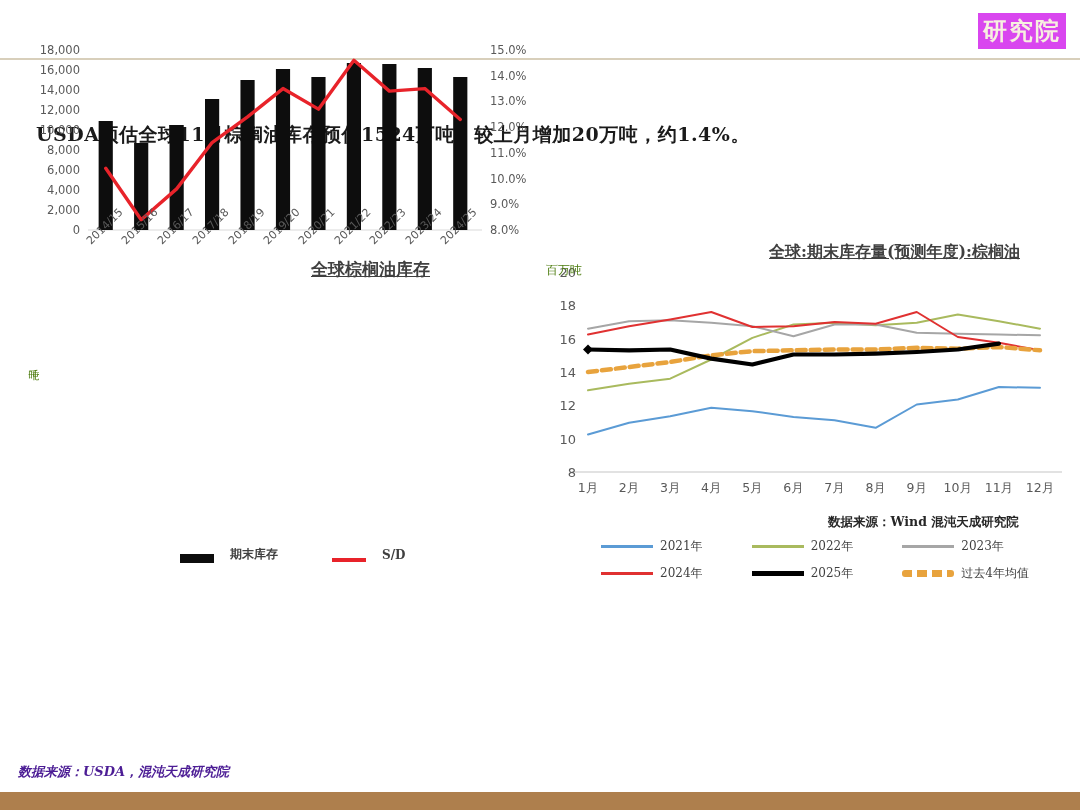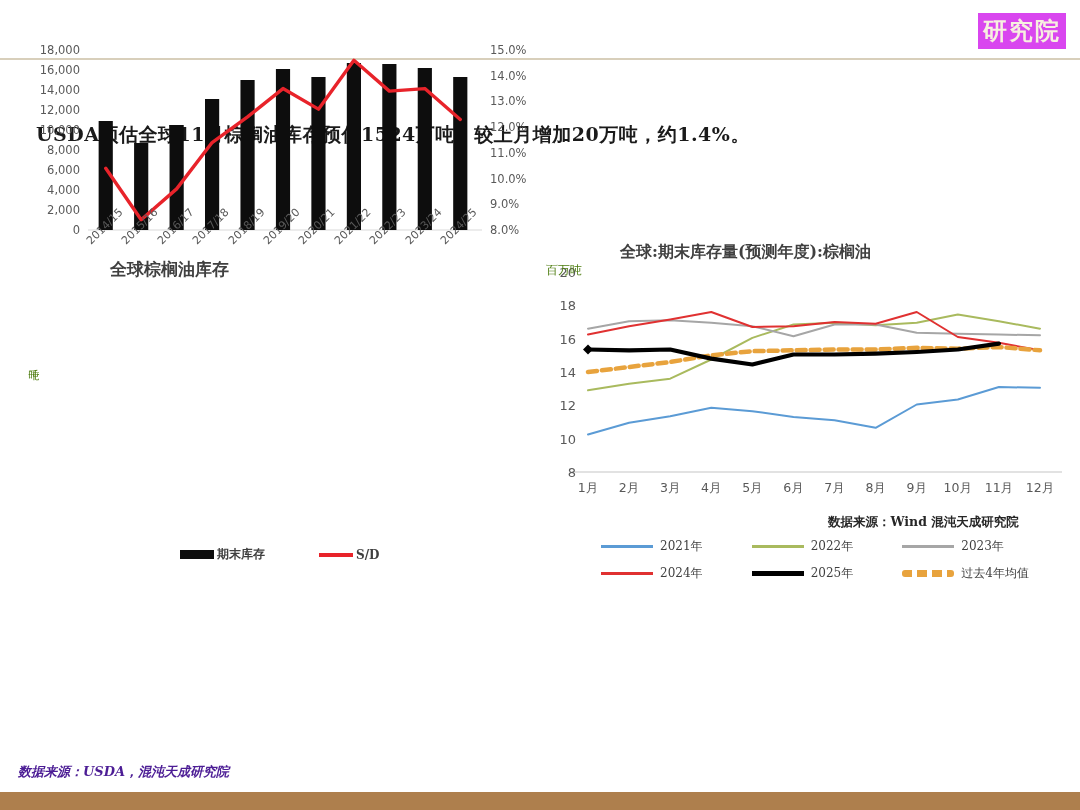--- a/index.html
+++ b/index.html
@@ -44,38 +44,39 @@
   #headline{
     position:absolute;left:36px;top:122px;
     font-size:19px;color:#1a1a1a;font-weight:bold;
     font-family:"DejaVu Serif","Liberation Serif",serif;
     letter-spacing:.5px;
   }
 
   
   .chart{position:absolute;}
   .ctitle{
-    position:absolute;text-align:left;
+    position:absolute;text-align:right;
     font-weight:bold;color:#404040;
     font-family:"DejaVu Serif","Liberation Serif",serif;
+    text-decoration:underline;
   }
   .axlabel{
     position:absolute;font-size:11px;color:#4d7c0f;
     font-family:Liberation Serif, serif;
     white-space:nowrap;
   }
   .xtick-rot{
     position:absolute;font-size:11px;color:#595959;
     font-family:"DejaVu Sans","Liberation Sans",sans-serif;
     transform-origin:left top;transform:rotate(-45deg);white-space:nowrap;
   }
 
   
   #lc-legend{position:absolute;left:140px;top:546px;display:flex;align-items:center;gap:14px;}
-  .lg-item{display:flex;align-items:center;gap:3px;padding-left:40px;}
+  .lg-item{display:flex;align-items:flex-end;gap:16px;padding-left:40px;}
   .lg-text{font-size:12px;color:#3f3f3f;font-family:"DejaVu Serif","Liberation Serif",serif;font-weight:bold;}
   .swatch-bar{width:34px;height:9px;background:#0d0d0d;}
   .swatch-line{width:34px;height:4px;background:#e8232a;}
 
   
   #rc-legend{
     position:absolute;left:601px;top:538px;
     width:448px;
     display:grid;grid-template-columns:1fr 1fr 1fr;
     row-gap:10px;column-gap:4px;

